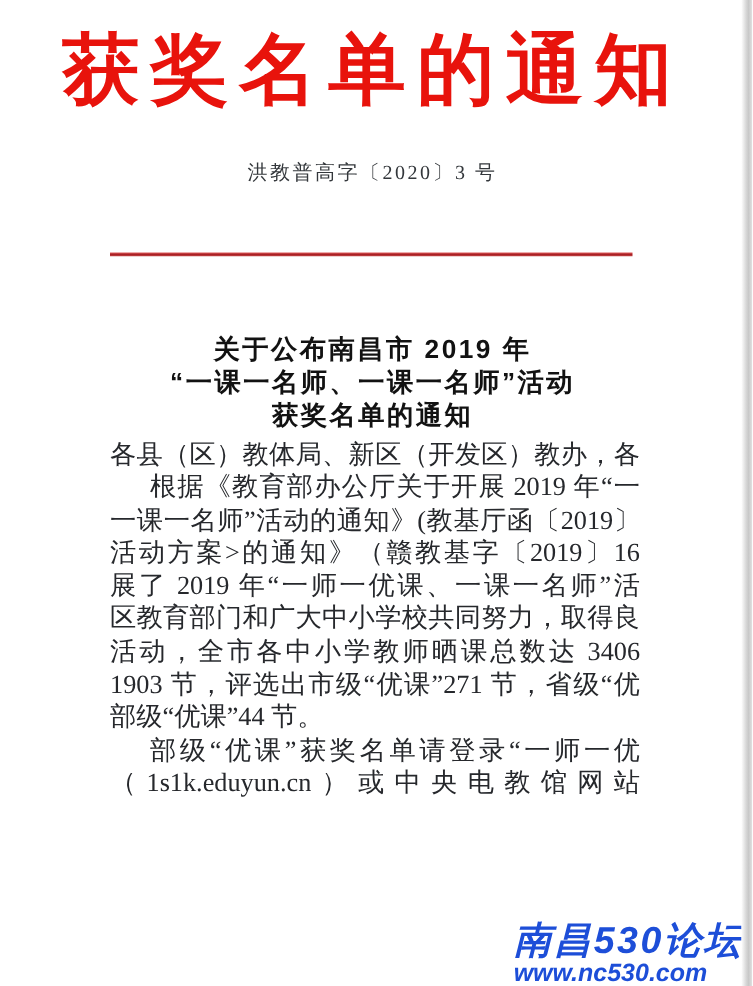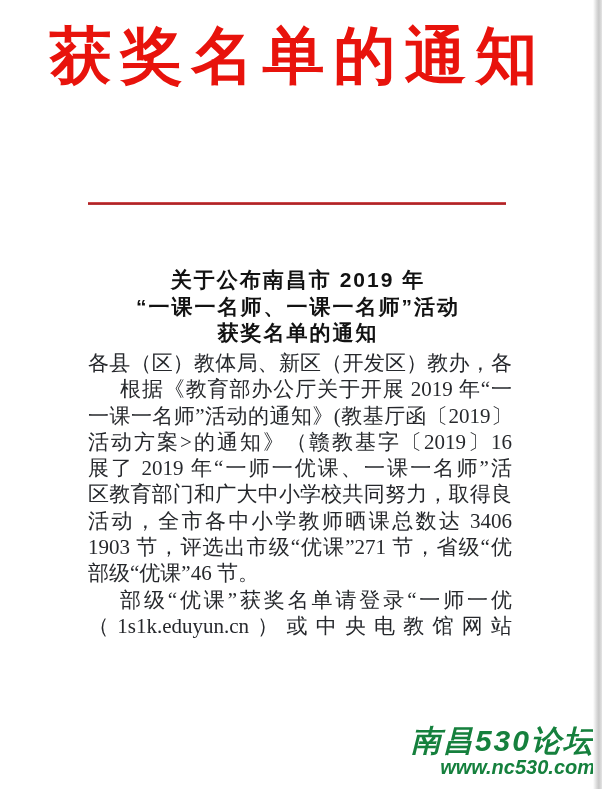--- a/index.html
+++ b/index.html
@@ -51,23 +51,23 @@
     overflow: hidden;
     white-space: nowrap;
   }
   .body-text .just {
     white-space: normal;
     text-align: justify;
     text-align-last: justify;
   }
   .body-text .ind { text-indent: 32px; }
   .watermark {
-    position: absolute; right: 7px; bottom: 12px;
-    text-align: right;
-    color: #15803d;
+    position: absolute; right: 7px; bottom: 0;
+    text-align: left;
+    color: #1d4ed8;
     font-style: italic;
     font-weight: bold;
     line-height: 1.02;
     text-shadow: 0 0 2px #ffffff;
   }
   .wm-name {
     font-size: 30px;
     letter-spacing: 2px;
     font-family: "Liberation Sans", "DejaVu Sans", sans-serif;
   }
@@ -82,39 +82,40 @@
     background: linear-gradient(to right, #ffffff 0%, #d6d6d6 45%, #c8c8c8 65%, #e4e4e4 100%);
   }
 </style>
 </head>
 <body>
 
 <div class="page">
 
   <div class="agency">获奖名单的通知</div>
 
+  <div class="docnum">洪教普高字〔2020〕3 号</div>
 
   <div class="redline"></div>
 
   <div class="title">
     <div>关于公布南昌市 2019 年</div>
     <div>“一课一名师、一课一名师”活动</div>
     <div>获奖名单的通知</div>
   </div>
 
   <div class="body-text">
       <div class="line just">各县（区）教体局、新区（开发区）教办，各局属学校、事</div>
       <div class="line just ind">根据《教育部办公厅关于开展 2019 年“一师一优课、</div>
       <div class="line just">一课一名师”活动的通知》(教基厅函〔2019〕12 号)和省教</div>
       <div class="line just">活动方案&gt;的通知》（赣教基字〔2019〕16 号），我市组织开</div>
       <div class="line just">展了 2019 年“一师一优课、一课一名师”活动。 全市各县</div>
       <div class="line just">区教育部门和广大中小学校共同努力，取得良好成效。本次</div>
       <div class="line just">活动，全市各中小学教师晒课总数达 3406 节，其中实录课</div>
       <div class="line just">1903 节，评选出市级“优课”271 节，省级“优课”150 节，</div>
-      <div class="line">部级“优课”46 节。</div>
+      <div class="line">部级“优课”44 节。</div>
       <div class="line just ind">部级“优课”获奖名单请登录“一师一优课”网站</div>
       <div class="line just">（1s1k.eduyun.cn）或中央电教馆网站（www.ncet.edu.cn）</div>
     </div>
 
   <div class="watermark">
     <div class="wm-name">南昌530论坛</div>
     <div class="wm-url">www.nc530.com</div>
   </div>
 
   <div class="edge-shadow"></div>

